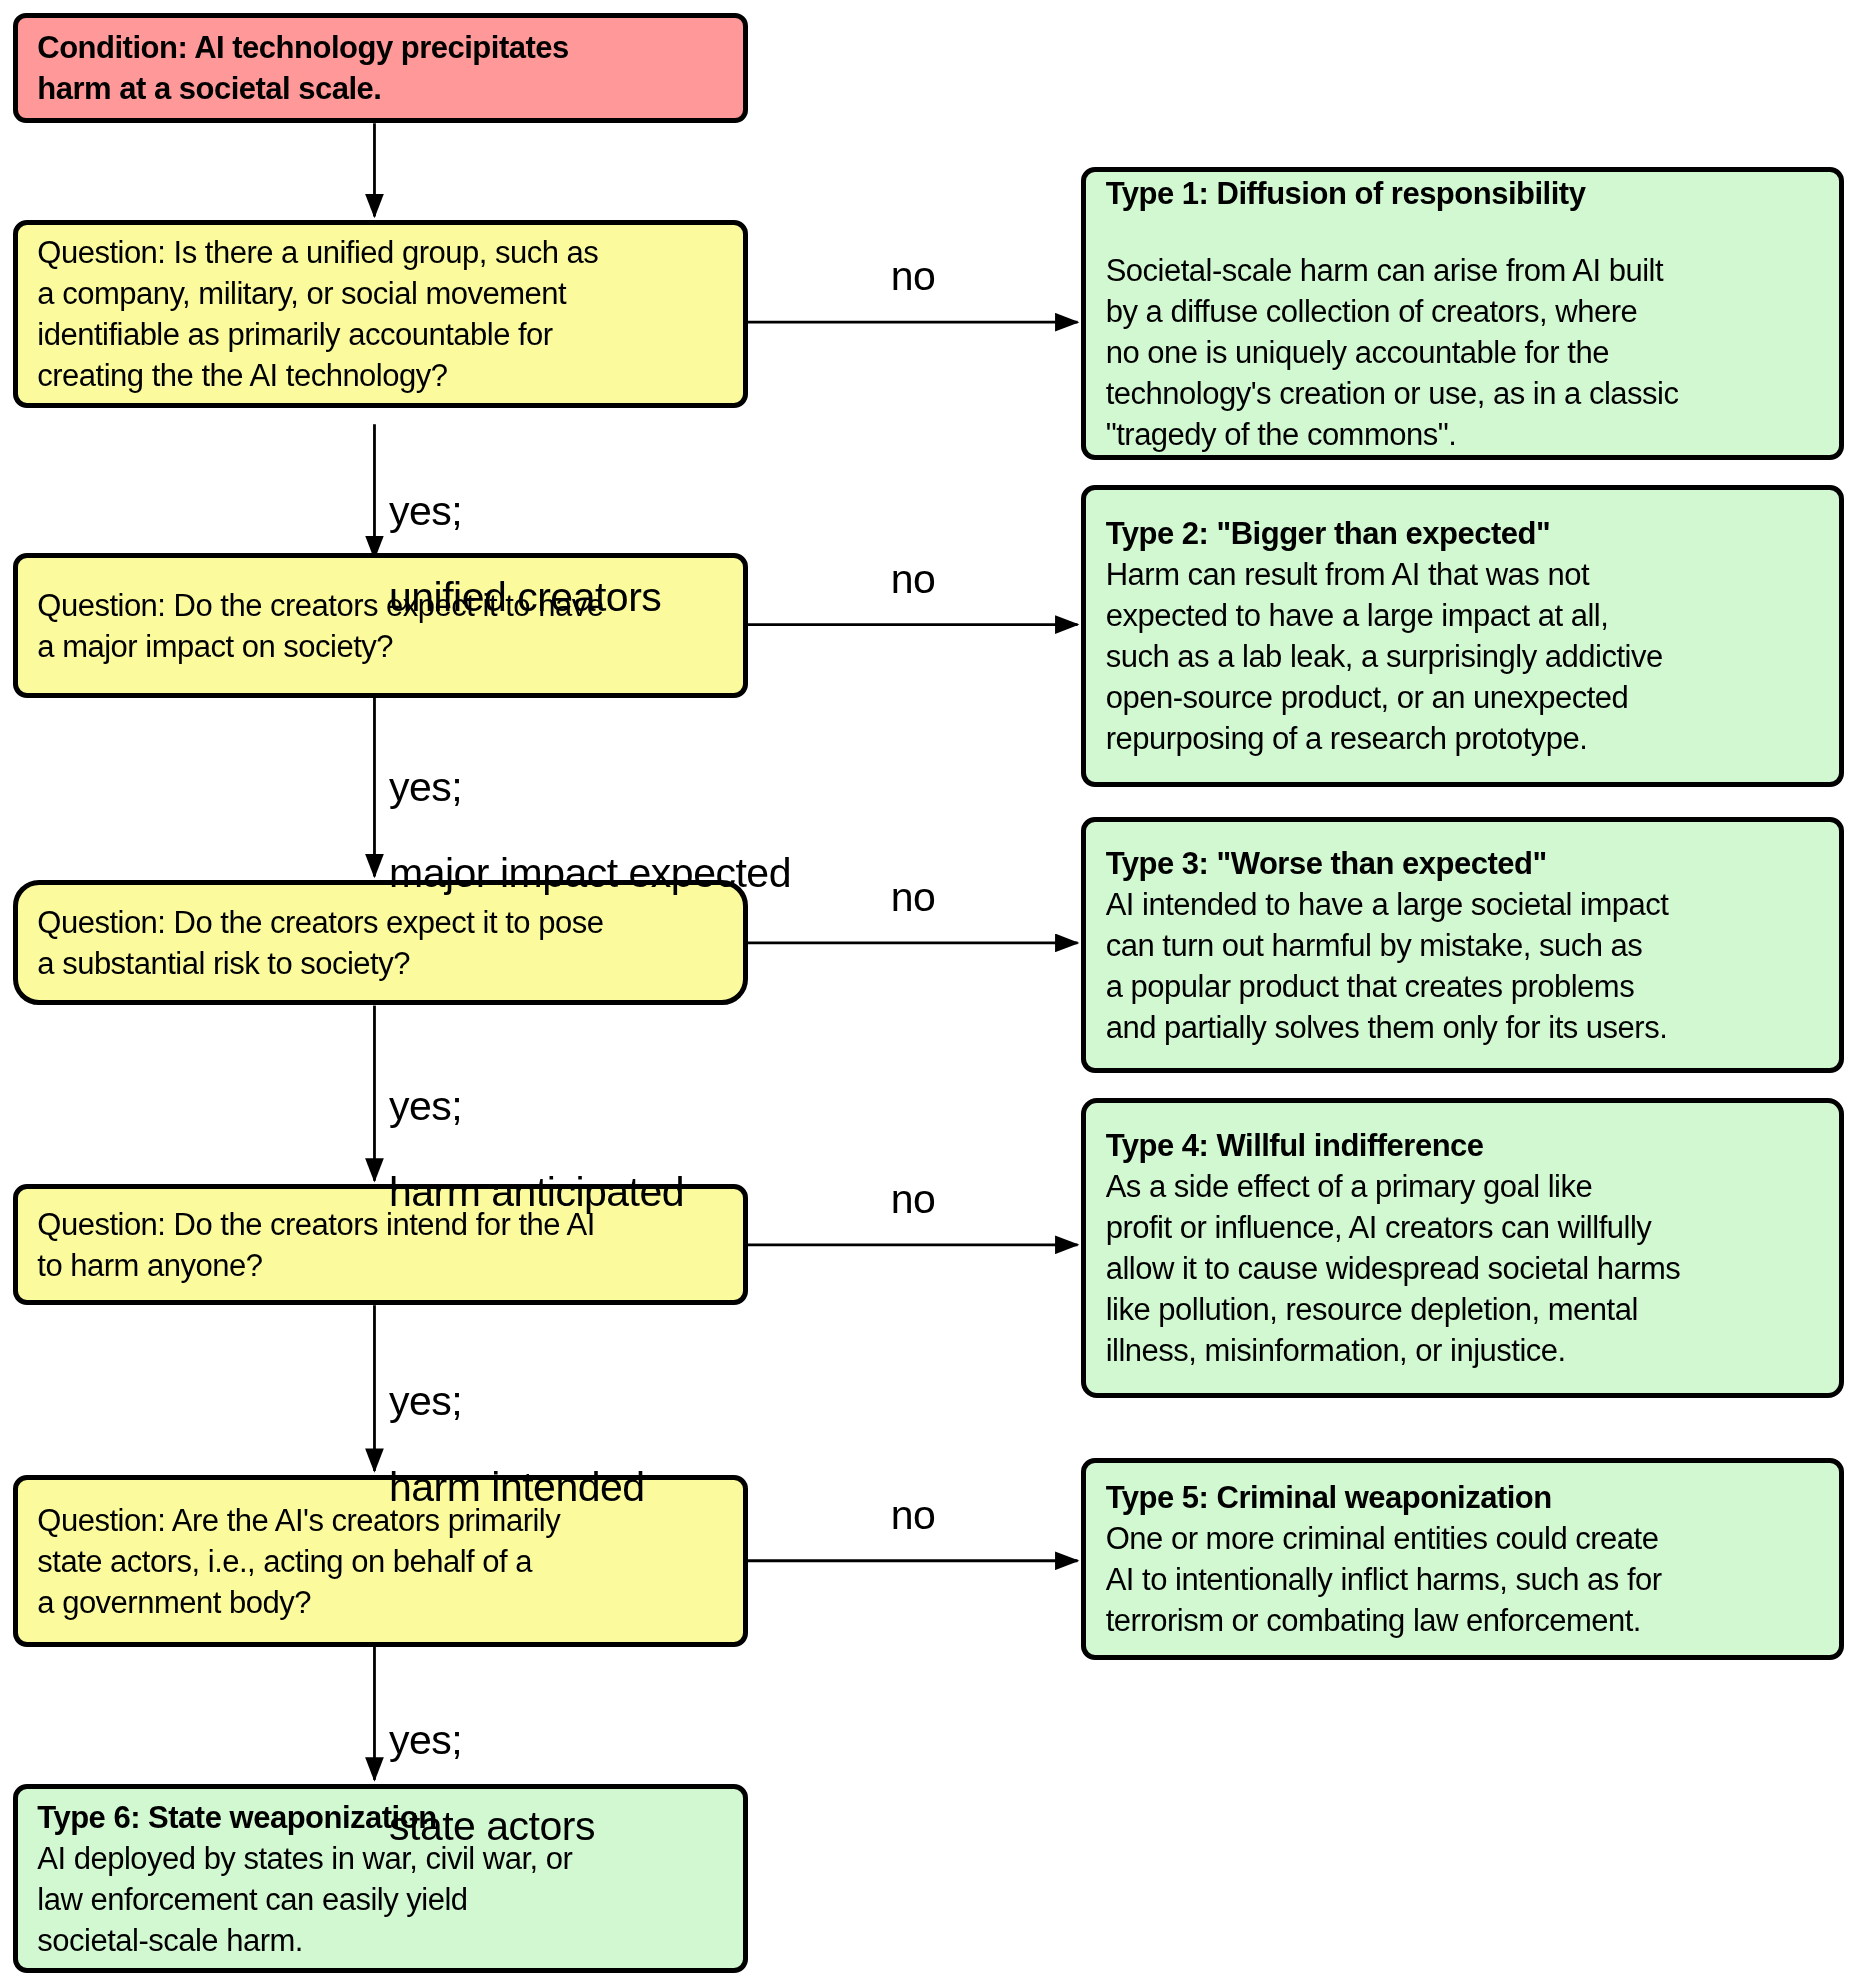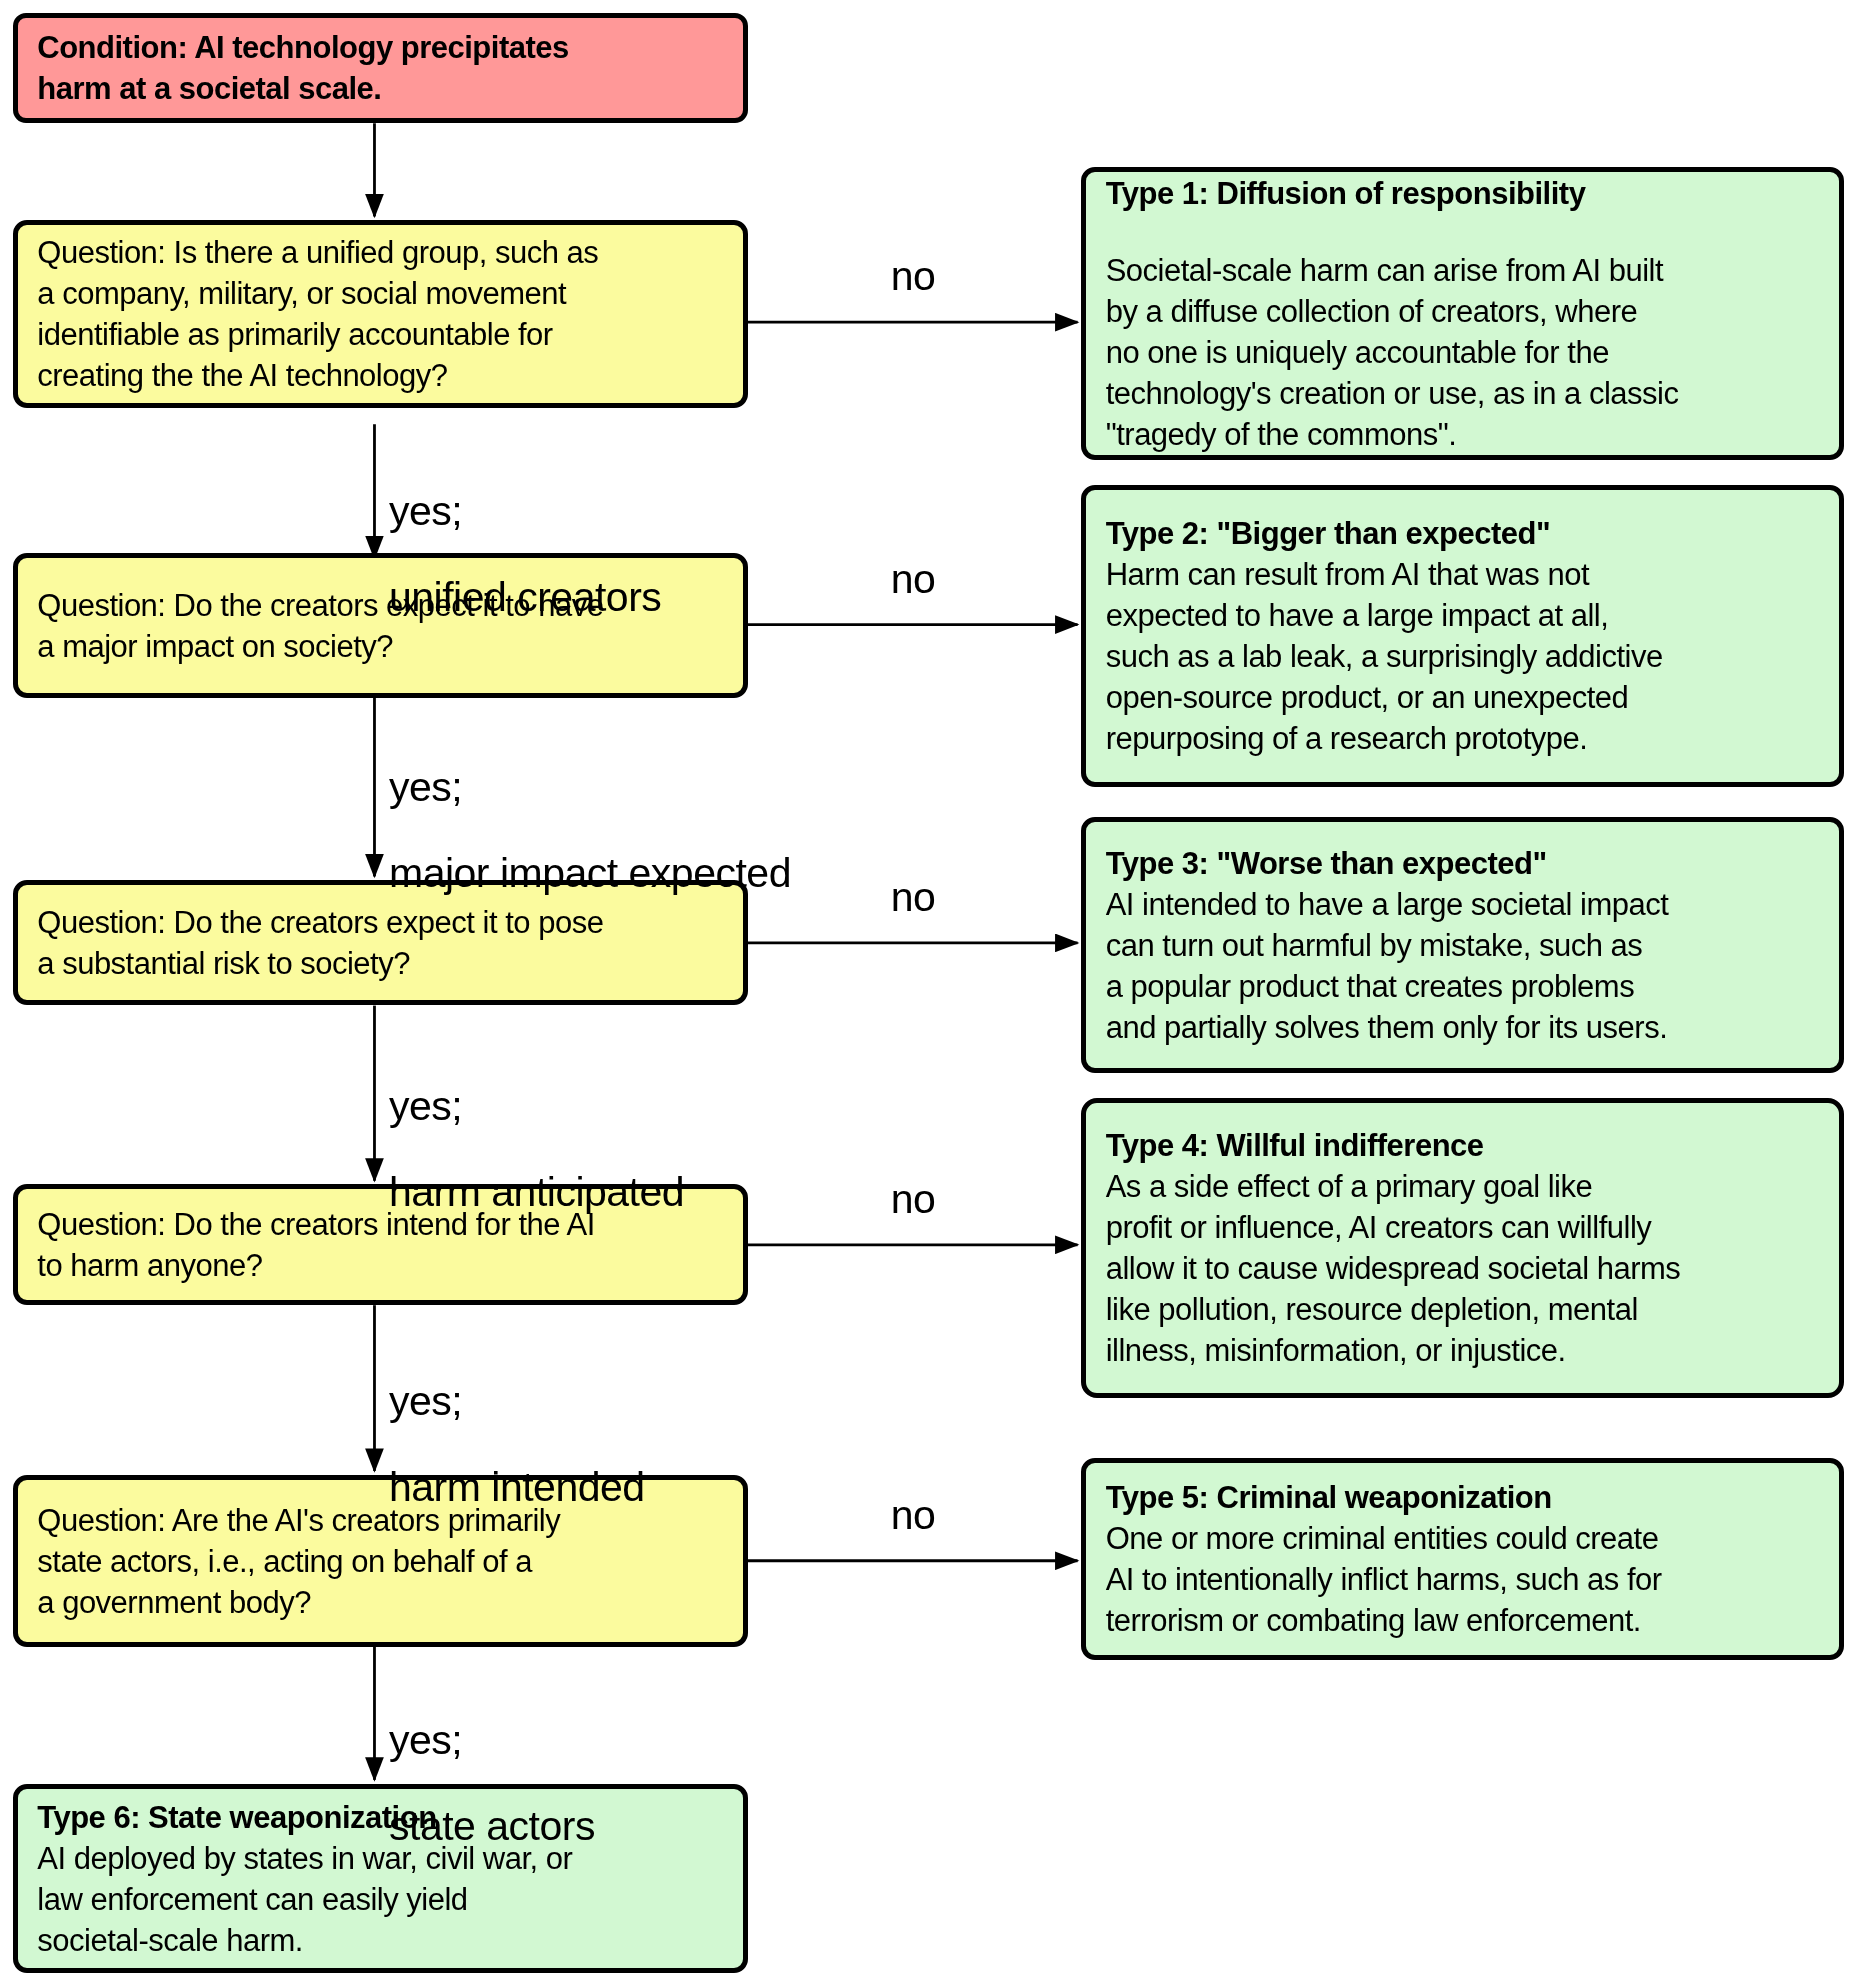--- a/index.html
+++ b/index.html
@@ -57,21 +57,21 @@
 
   <div class="box condition" style="left:12.6px;top:12.6px;width:735px;height:110px;border-radius:13px;">Condition: AI technology precipitates
 harm at a societal scale.</div>
 
   <div class="box question" style="left:12.6px;top:220px;width:735px;height:188px;">Question: Is there a unified group, such as
 a company, military, or social movement
 identifiable as primarily accountable for
 creating the the AI technology?</div>
   <div class="box question" style="left:12.6px;top:553px;width:735px;height:145px;">Question: Do the creators expect it to have
 a major impact on society?</div>
-  <div class="box question" style="left:12.6px;top:880px;width:735px;height:125px;">Question: Do the creators expect it to pose
+  <div class="box question" style="left:12.6px;top:880px;width:735px;height:125px;border-radius:26px;">Question: Do the creators expect it to pose
 a substantial risk to society?</div>
   <div class="box question" style="left:12.6px;top:1184px;width:735px;height:121px;">Question: Do the creators intend for the AI
 to harm anyone?</div>
   <div class="box question" style="left:12.6px;top:1475px;width:735px;height:172px;">Question: Are the AI's creators primarily
 state actors, i.e., acting on behalf of a
 a government body?</div>
 
   <div class="box type" style="left:1081px;top:167px;width:763px;height:293px;gap:36px;">
     <div class="box-title">Type 1: Diffusion of responsibility</div>
     <div class="box-body">Societal-scale harm can arise from AI built

